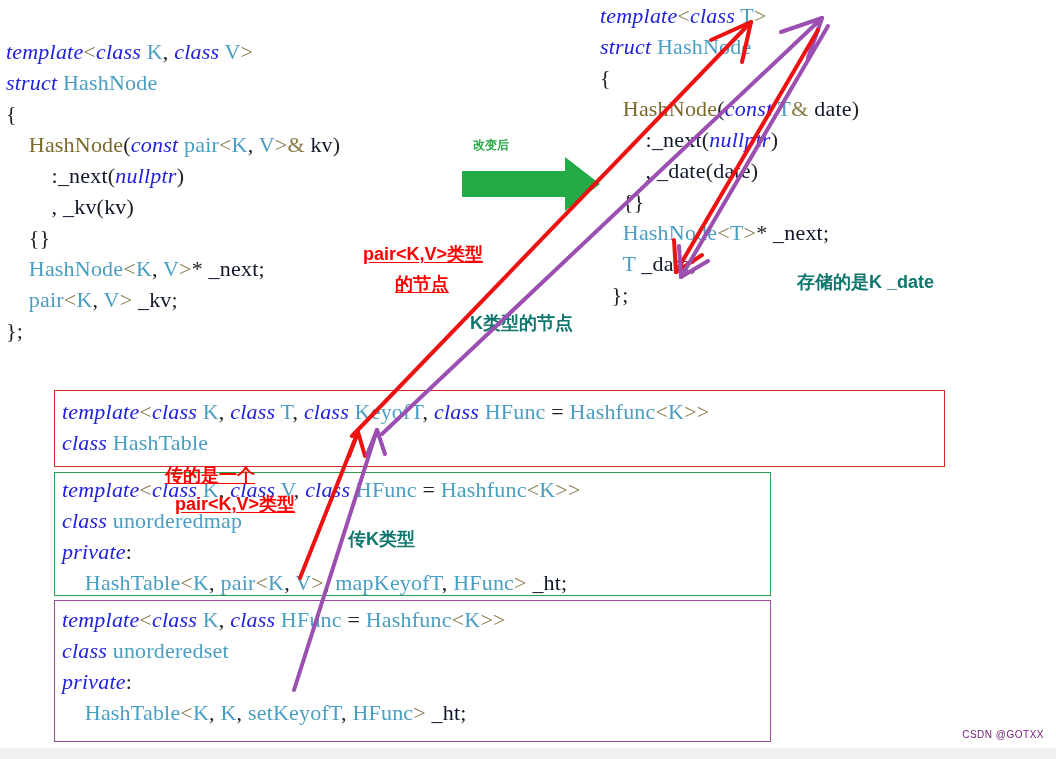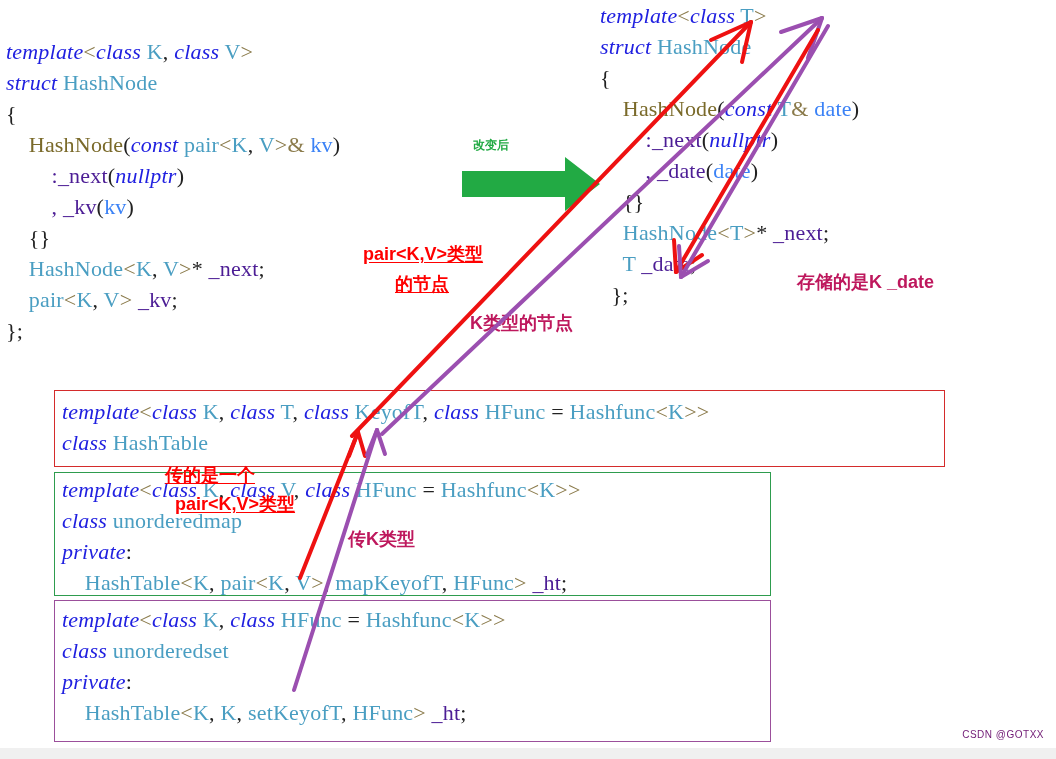--- a/index.html
+++ b/index.html
@@ -18,22 +18,22 @@
     position:absolute;
     font-family:"Liberation Serif", serif;
     font-size:22px;
     line-height:31px;
     white-space:pre;
     letter-spacing:0.2px;
   }
   .kw   { color:#2020e0;font-style:italic; }       
   .ty   { color:#4a9ec2; }       
   .fn   { color:#7a6a2a; }       
-  .pl   { color:#4c1d95;margin-top:24px; }       
-  .gy   { color:#3b82f6; }       
+  .pl   { color:#0f172a;margin-top:24px; }       
+  .gy   { color:#0f172a; }       
   .op   { color:#8a7a4a; }       
   .pun  { color:#222222; }
 
   
   .box {
     position:absolute;
     border:1px solid #cc2020;
     background:transparent;
   }
   .box.red    { border-color:#d42b2b; }
@@ -43,21 +43,21 @@
   
   .anno {
     position:absolute;
     font-family:"Liberation Sans", sans-serif;
     font-weight:bold;
     font-size:18px;
     line-height:24px;
     white-space:pre;
   }
   .anno.red    { color:#ff0000;margin-top:8px; }
-  .anno.purple { color:#be185d; }
+  .anno.purple { color:#0f766e; }
   .anno.green  { color:#22aa44; }
   .anno.u      { text-decoration:underline; text-underline-offset:2px; }
 
   
   #arrows { position:absolute; inset:0; pointer-events:none; }
 
   
   #bottom-strip {
     position:absolute; left:0; right:0; bottom:0; height:11px;
     background:#f0f0f0;

